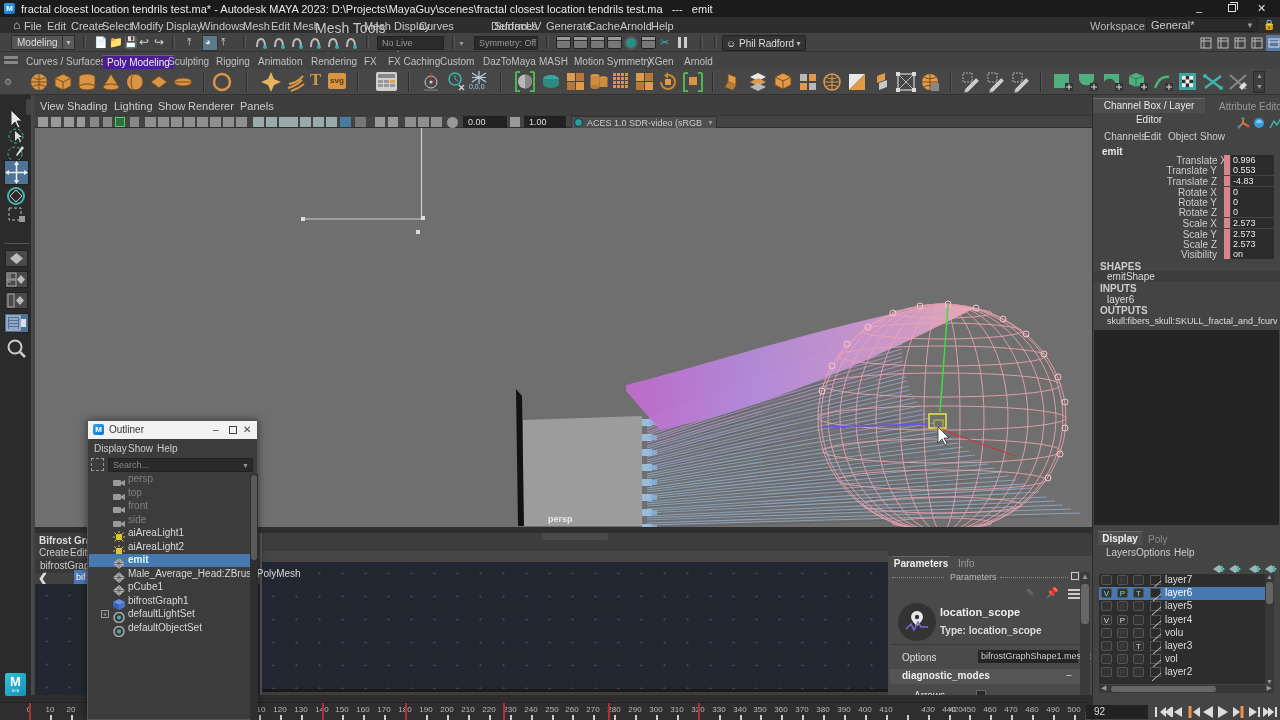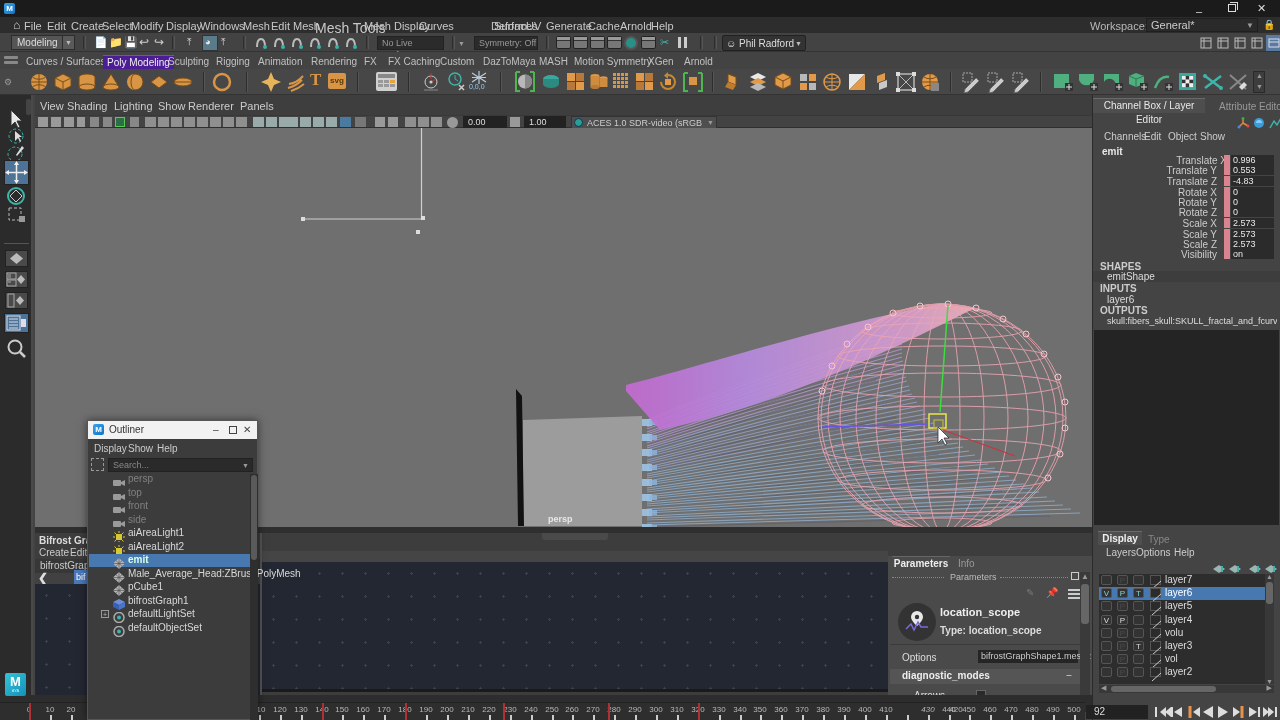--- a/index.html
+++ b/index.html
@@ -1,19 +1,20 @@
 <!DOCTYPE html>
 <html><head><meta charset="utf-8"><style>
 *{margin:0;padding:0;box-sizing:border-box;font-family:"Liberation Sans",sans-serif;}
 html,body{width:1280px;height:720px;overflow:hidden;background:#444;}
 .abs{position:absolute;}
 .tx{position:absolute;white-space:nowrap;}
 </style></head><body>
 <div class="abs" style="left:0;top:0;width:1280px;height:17px;background:#1b1b1b;">
 <div class="abs" style="left:4px;top:3px;width:11px;height:11px;background:linear-gradient(135deg,#37a5e8,#1272c8);border-radius:2px;color:#fff;font-size:8px;font-weight:bold;text-align:center;line-height:11px;">M</div>
+<div class="tx" style="left:21px;top:3px;font-size:11px;color:#e8e8e8;">fractal closest location tendrils test.ma* - Autodesk MAYA 2023: D:\Projects\MayaGuy\scenes\fractal closest location tendrils test.ma&nbsp;&nbsp;&nbsp;---&nbsp;&nbsp;&nbsp;emit</div>
 <div class="tx" style="left:1196px;top:5px;font-size:11px;color:#ddd;">–</div>
 <div class="abs" style="left:1228px;top:4px;width:8px;height:8px;border:1px solid #ddd;"></div>
 <div class="abs" style="left:1230px;top:2px;width:8px;height:8px;border:1px solid #ddd;border-left:none;border-bottom:none;"></div>
 <div class="tx" style="left:1257px;top:2px;font-size:11px;color:#ddd;">✕</div>
 </div>
 <div class="abs" style="left:0;top:17px;width:1280px;height:16px;background:#2d2d2d;">
 <div class="tx" style="left:13px;top:1px;font-size:12px;color:#ccc;">⌂</div>
 <div class="tx" style="left:24px;top:3px;font-size:11px;color:#c8c8c8;">File</div>
 <div class="tx" style="left:47px;top:3px;font-size:11px;color:#c8c8c8;">Edit</div>
 <div class="tx" style="left:71px;top:3px;font-size:11px;color:#c8c8c8;">Create</div>
@@ -856,21 +857,21 @@
 <div class="tx" style="left:7px;top:166px;font-size:10px;font-weight:bold;color:#ccc;">SHAPES</div>
 <div class="abs" style="left:0;top:176px;width:188px;height:11px;background:#3d3d3d;">
       <div class="tx" style="left:14px;top:0;font-size:10px;color:#ddd;">emitShape</div>
     </div>
 <div class="tx" style="left:7px;top:188px;font-size:10px;font-weight:bold;color:#ccc;">INPUTS</div>
 <div class="tx" style="left:14px;top:199px;font-size:10px;color:#ddd;">layer6</div>
 <div class="tx" style="left:7px;top:210px;font-size:10px;font-weight:bold;color:#ccc;">OUTPUTS</div>
 <div class="tx" style="left:14px;top:221px;width:170px;overflow:hidden;font-size:9px;color:#ddd;">skull:fibers_skull:SKULL_fractal_and_fcurve_field_a...</div>
 <div class="abs" style="left:1px;top:235px;width:185px;height:195px;background:#242424;"></div>
 <div class="abs" style="left:5px;top:436px;width:44px;height:14px;background:#4e4e4e;border-top:1px solid #6a6a6a;color:#eee;font-size:10px;font-weight:bold;text-align:center;line-height:13px;">Display</div>
-<div class="tx" style="left:55px;top:439px;font-size:10px;color:#888;">Type</div>
+<div class="tx" style="left:55px;top:439px;font-size:10px;color:#888;">Poly</div>
 <div class="tx" style="left:13px;top:452px;font-size:10px;color:#ccc;">Layers</div>
 <div class="tx" style="left:43px;top:452px;font-size:10px;color:#ccc;">Options</div>
 <div class="tx" style="left:81px;top:452px;font-size:10px;color:#ccc;">Help</div>
 <div class="abs" style="left:119px;top:465px;width:14px;height:10px;"><svg width="14" height="10">
         <polygon points="7,1 13,5 7,9 1,5" fill="#9ab5b2"></polygon>
         <path d="M10 2 v6" stroke="#3cb5aa" stroke-width="2"></path>
       </svg></div>
 <div class="abs" style="left:135px;top:465px;width:14px;height:10px;"><svg width="14" height="10">
         <polygon points="7,1 13,5 7,9 1,5" fill="#9ab5b2"></polygon>
         <path d="M10 2 v6" stroke="#3cb5aa" stroke-width="2"></path>

